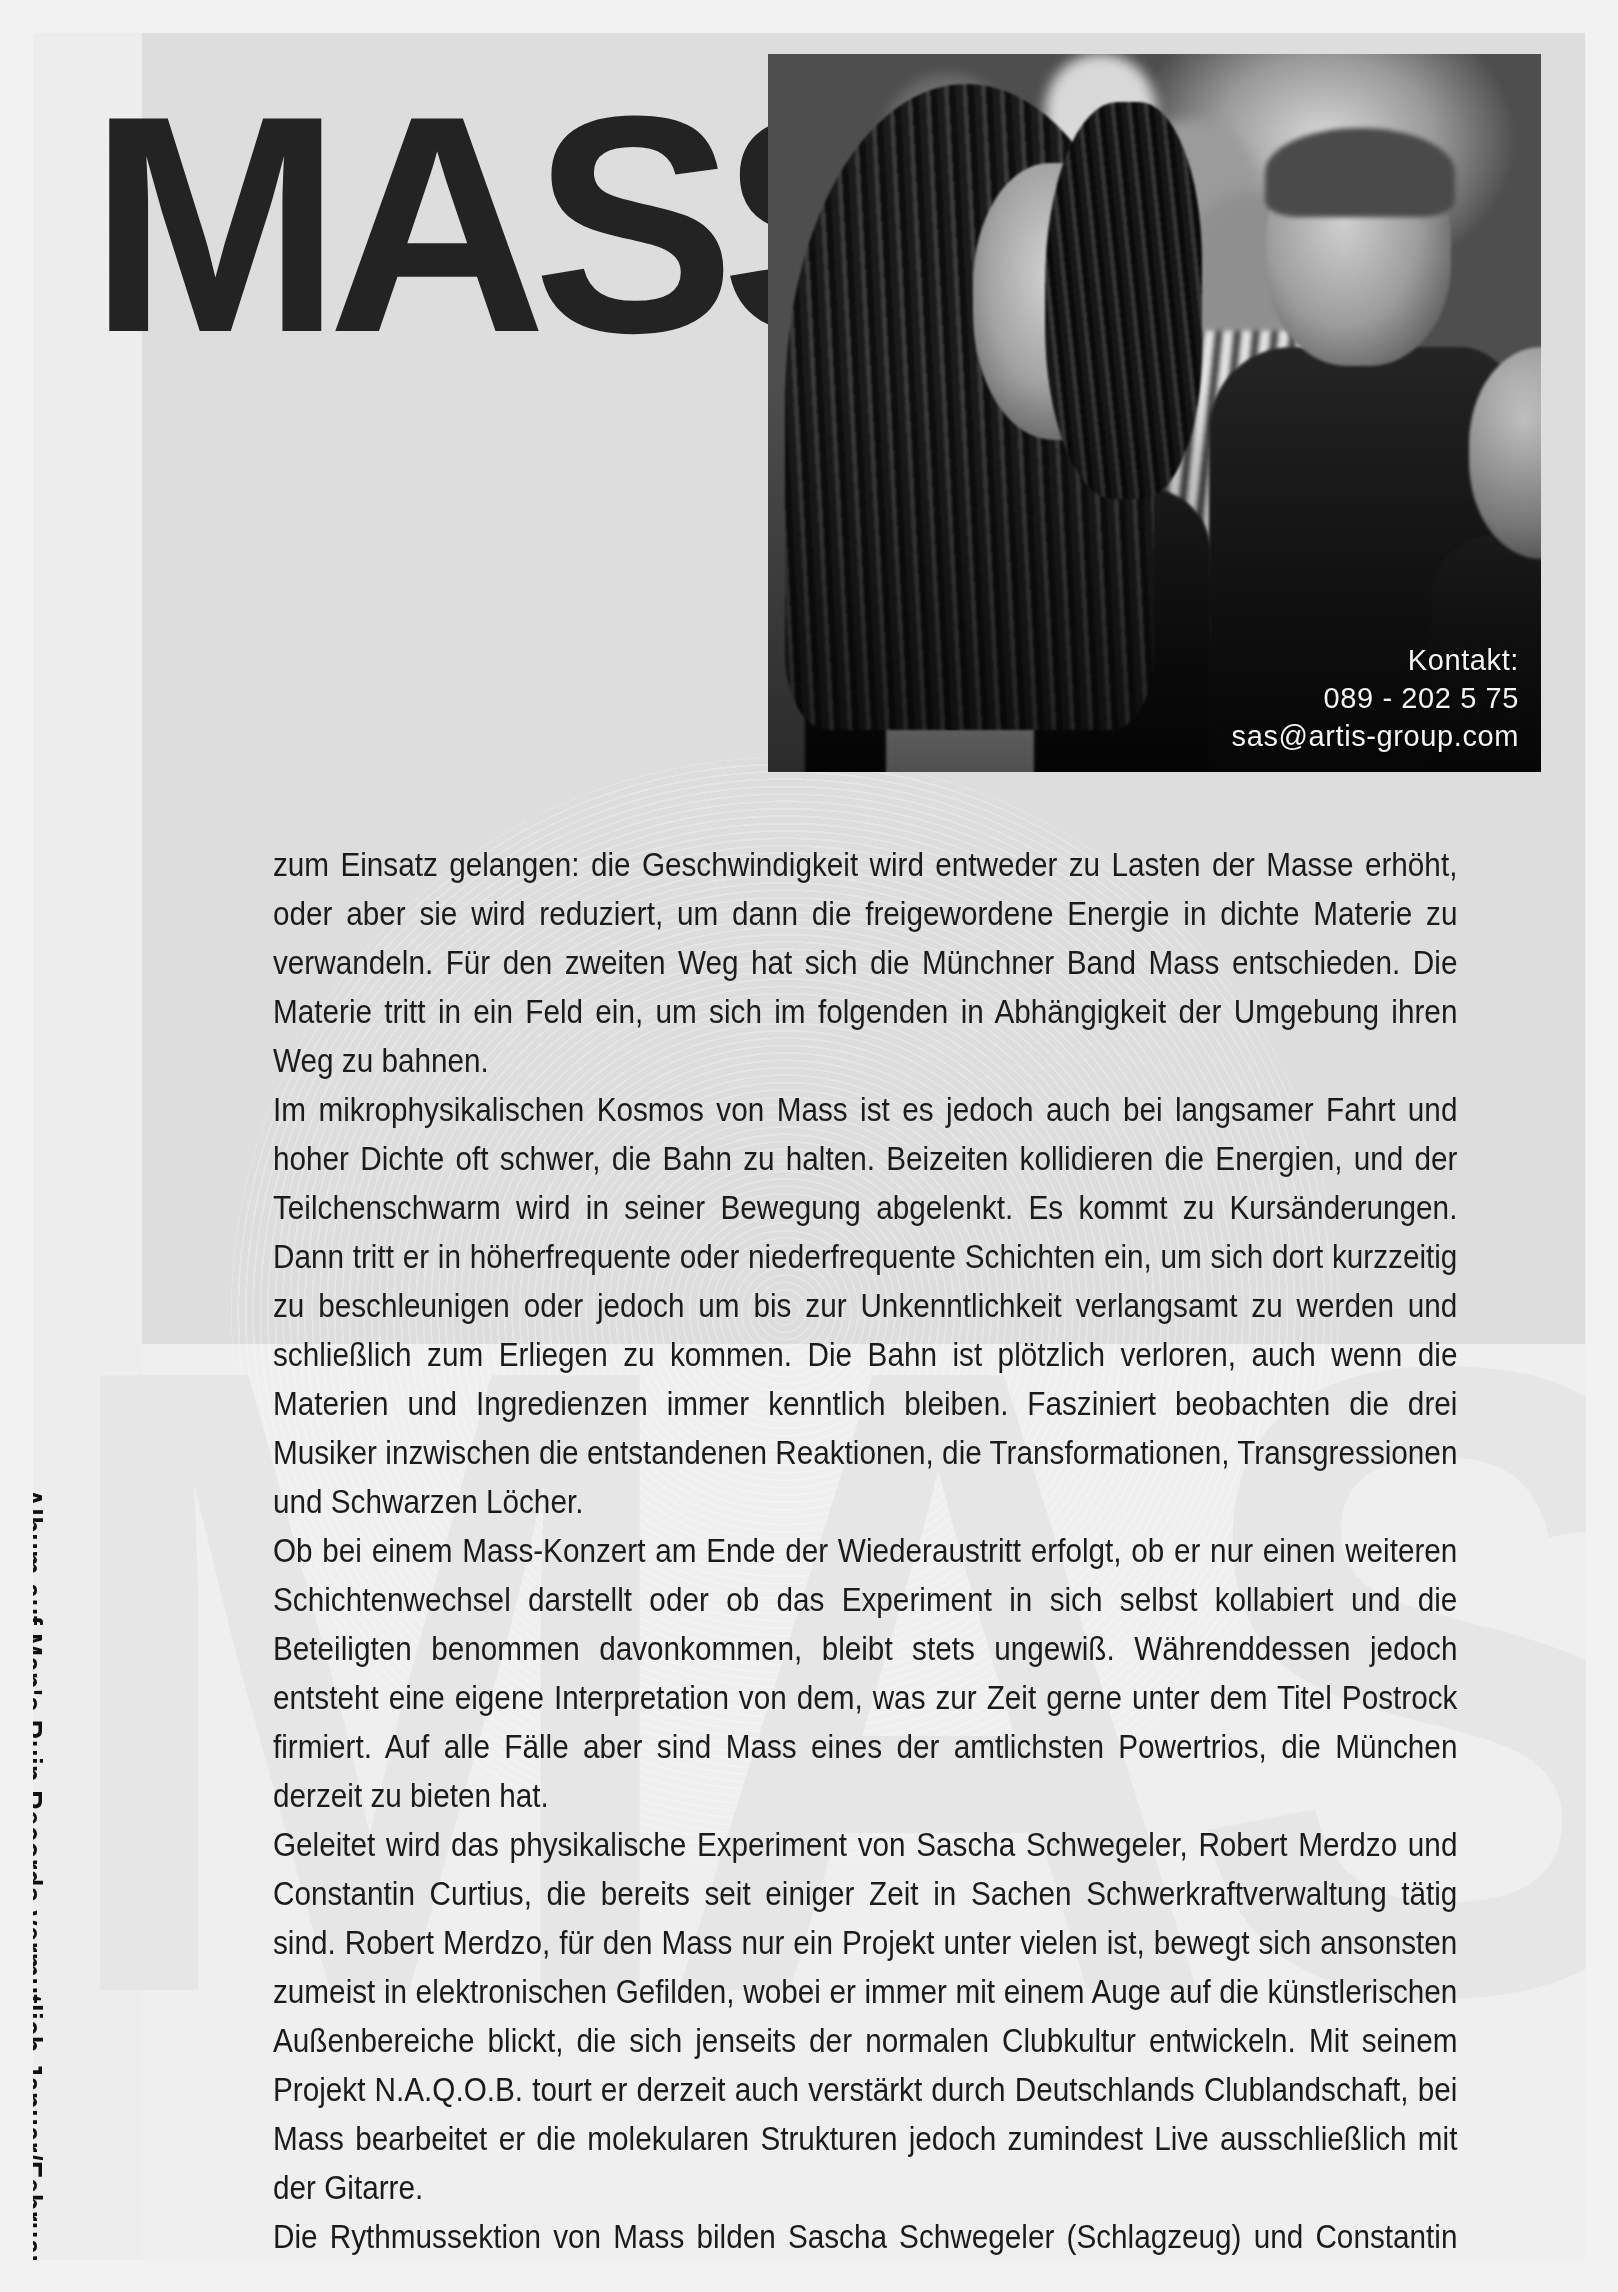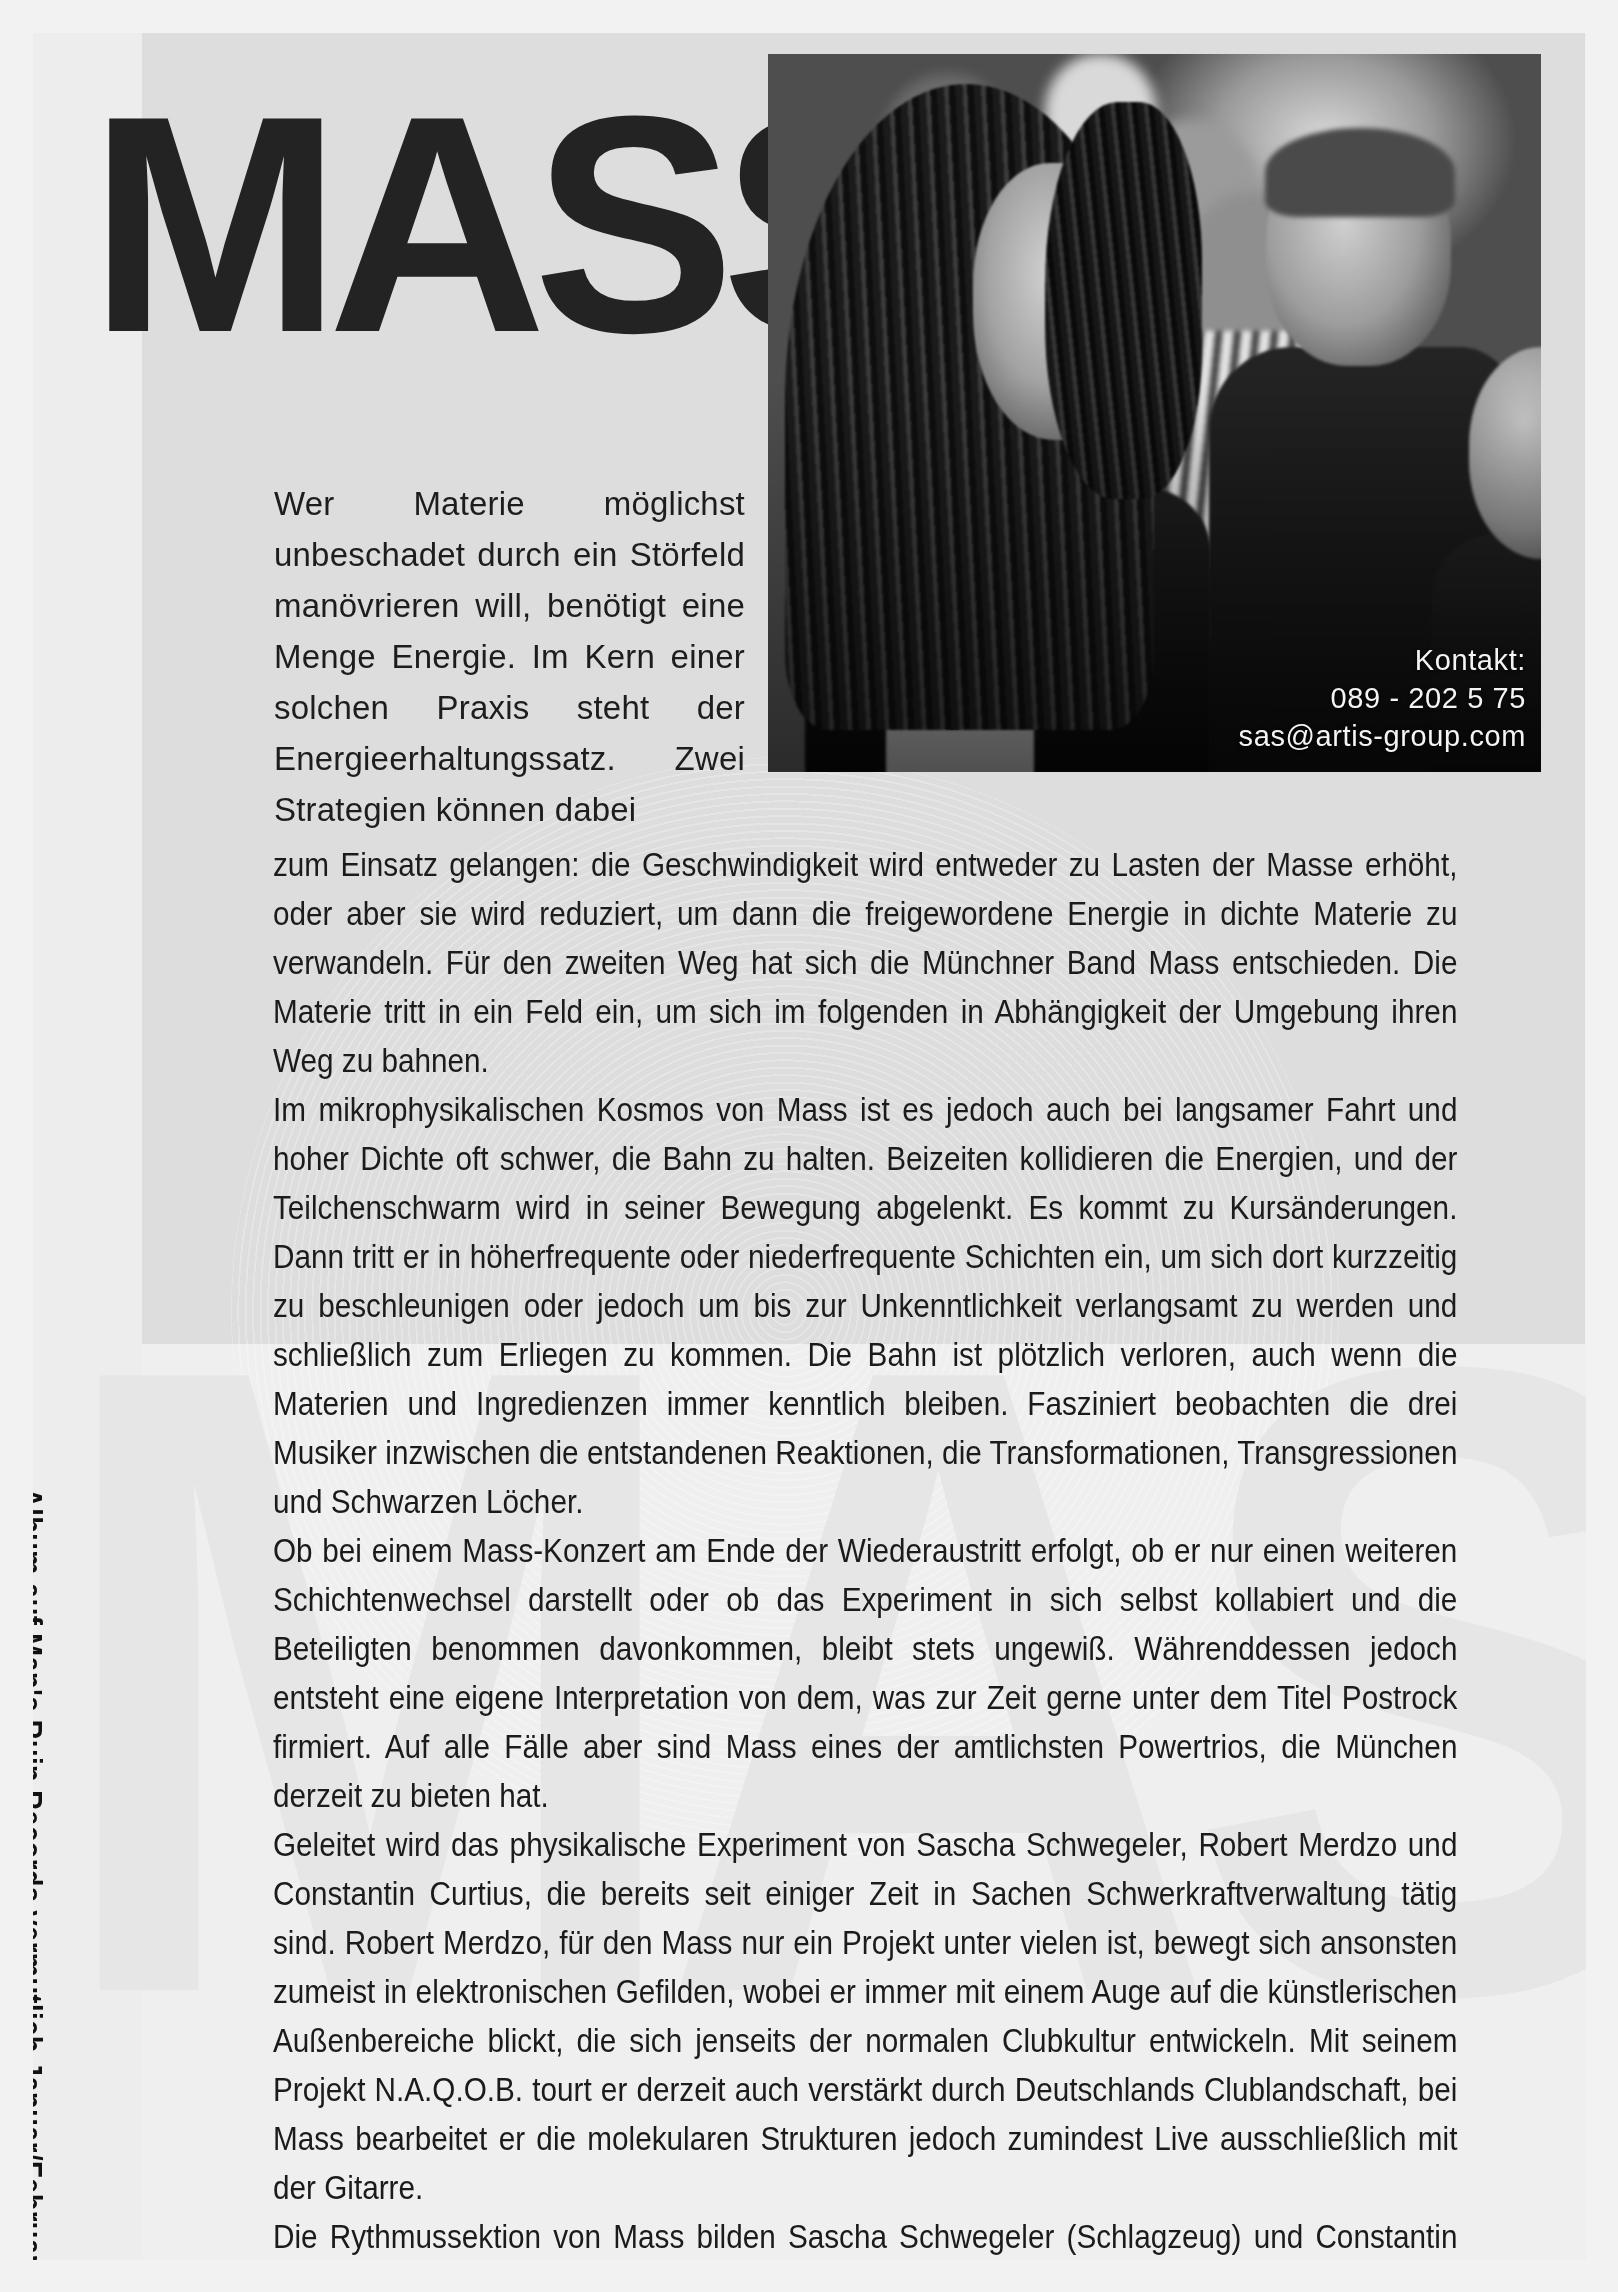--- a/index.html
+++ b/index.html
@@ -179,21 +179,21 @@
     left:225px;top:503px;width:3.7px;height:129px;background:#3a3a3a;
     transform:rotate(-11deg);filter:blur(0.7px);
   }
   #vignette{
     left:0;top:0;width:773px;height:718px;
     background:linear-gradient(180deg,rgba(0,0,0,0) 45%,rgba(0,0,0,.45) 100%);
   }
 
   
   #contact{
-    position:absolute;right:15px;bottom:16.6px;
+    position:absolute;right:22px;bottom:16.6px;
     text-align:right;
     color:#f4f4f4;
     font-family:"Liberation Sans", sans-serif;
     font-size:29px;
     line-height:38px;
     letter-spacing:0.6px;
     text-shadow:0 0.9px 3.7px rgba(0,0,0,.85);
   }
   #contact div{white-space:nowrap;}
 
@@ -293,21 +293,20 @@
     <div class="ph-layer" id="man1-hairfront"></div>
     <div class="ph-layer" id="vignette"></div>
 
     <div id="contact">
       <div>Kontakt:</div>
       <div>089 - 202 5 75</div>
       <div>sas@artis-group.com</div>
     </div>
   </div>
 
-  <div id="intro">Wer Materie möglichst unbeschadet durch ein Störfeld manövrieren will, benötigt eine Menge Energie. Im Kern einer solchen Praxis steht der Energieerhaltungssatz. Zwei Strategien können dabei</div>
 
   <div id="body-text">
     <p>zum Einsatz gelangen: die Geschwindigkeit wird entweder zu Lasten der Masse erhöht, oder aber sie wird reduziert, um dann die freigewordene Energie in dichte Materie zu verwandeln. Für den zweiten Weg hat sich die Münchner Band Mass entschieden. Die Materie tritt in ein Feld ein, um sich im folgenden in Abhängigkeit der Umgebung ihren Weg zu bahnen.</p>
     <p>Im mikrophysikalischen Kosmos von Mass ist es jedoch auch bei langsamer Fahrt und hoher Dichte oft schwer, die Bahn zu halten. Beizeiten kollidieren die Energien, und der Teilchenschwarm wird in seiner Bewegung abgelenkt. Es kommt zu Kursänderungen. Dann tritt er in höherfrequente oder niederfrequente Schichten ein, um sich dort kurzzeitig zu beschleunigen oder jedoch um bis zur Unkenntlichkeit verlangsamt zu werden und schließlich zum Erliegen zu kommen. Die Bahn ist plötzlich verloren, auch wenn die Materien und Ingredienzen immer kenntlich bleiben. Fasziniert beobachten die drei Musiker inzwischen die entstandenen Reaktionen, die Transformationen, Transgressionen und Schwarzen Löcher.</p>
     <p>Ob bei einem Mass-Konzert am Ende der Wiederaustritt erfolgt, ob er nur einen weiteren Schichtenwechsel darstellt oder ob das Experiment in sich selbst kollabiert und die Beteiligten benommen davonkommen, bleibt stets ungewiß. Währenddessen jedoch entsteht eine eigene Interpretation von dem, was zur Zeit gerne unter dem Titel Postrock firmiert. Auf alle Fälle aber sind Mass eines der amtlichsten Powertrios, die München derzeit zu bieten hat.</p>
     <p>Geleitet wird das physikalische Experiment von Sascha Schwegeler, Robert Merdzo und Constantin Curtius, die bereits seit einiger Zeit in Sachen Schwerkraftverwaltung tätig sind. Robert Merdzo, für den Mass nur ein Projekt unter vielen ist, bewegt sich ansonsten zumeist in elektronischen Gefilden, wobei er immer mit einem Auge auf die künstlerischen Außenbereiche blickt, die sich jenseits der normalen Clubkultur entwickeln. Mit seinem Projekt N.A.Q.O.B. tourt er derzeit auch verstärkt durch Deutschlands Clublandschaft, bei Mass bearbeitet er die molekularen Strukturen jedoch zumindest Live ausschließlich mit der Gitarre.</p>
     <p>Die Rythmussektion von Mass bilden Sascha Schwegeler (Schlagzeug) und Constantin Curtius (Bass), die schon bei der Münchner Rock-Band NoNoYesNo schwere Gefährte durch diverse Moorbäder manövrierten.</p>
   </div>
 
   <div id="sidebar-note">Album auf Man's Ruin Records vermutlich Januar/Februar 2000</div>

